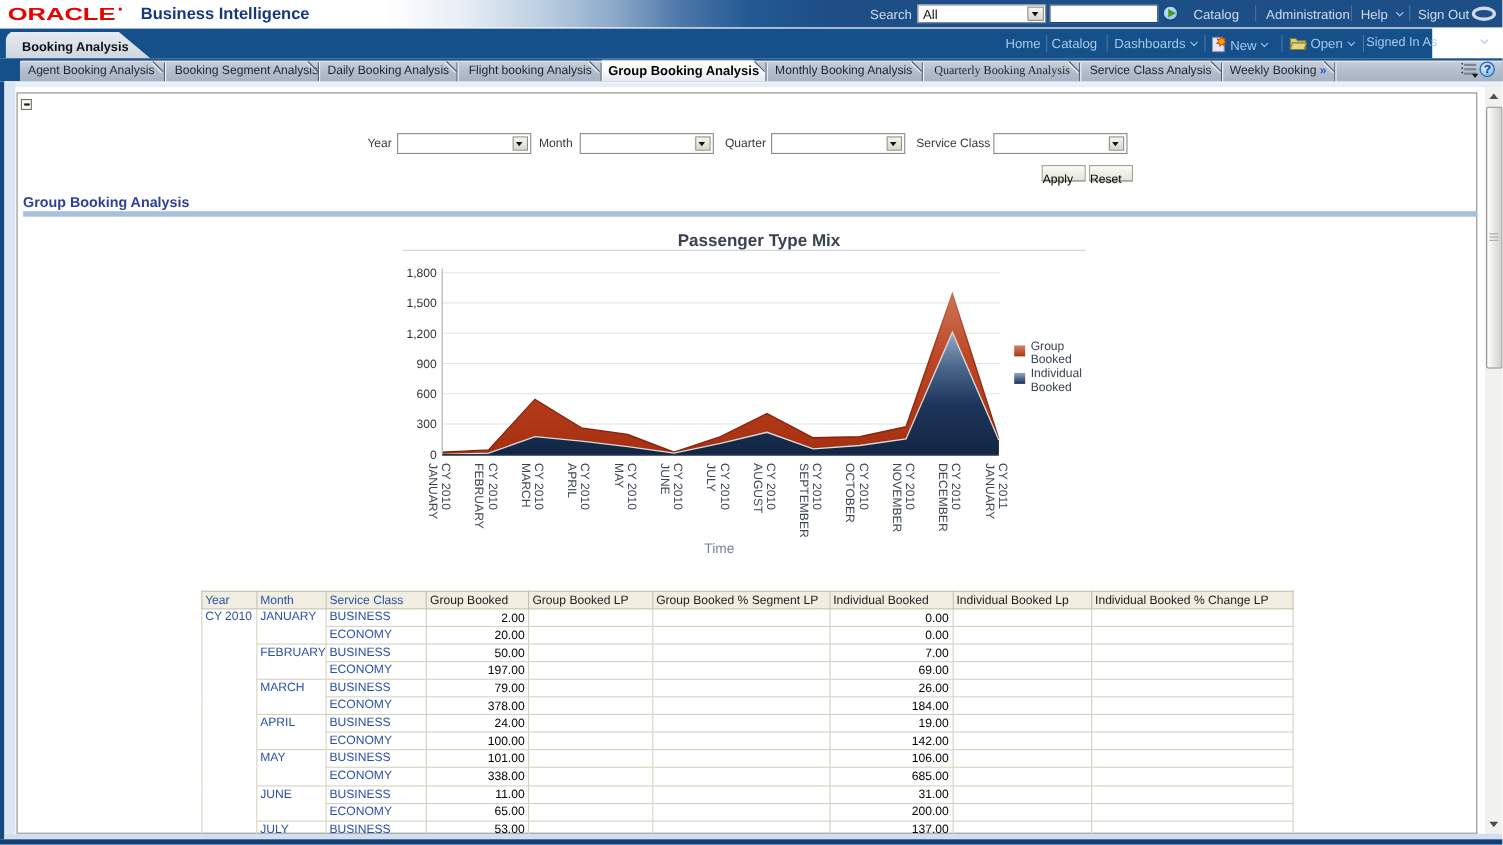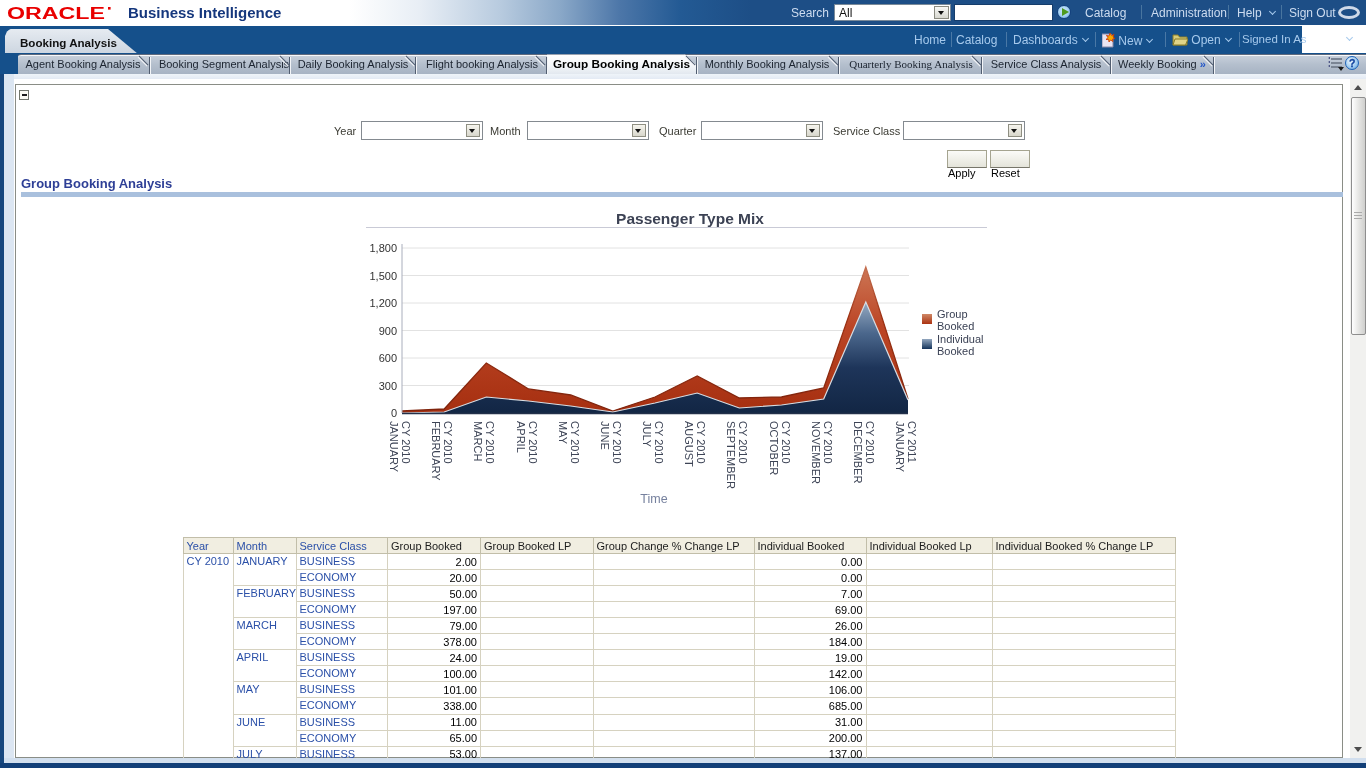--- a/index.html
+++ b/index.html
@@ -85,21 +85,21 @@
 #minusbox { left:19px; top:90px; width:9.5px; height:9.5px; background:#fbfbf2; border:1.2px solid #70756a; }
 #minusbox:after { content:""; position:absolute; left:1.5px; top:3px; width:5px; height:1.8px; background:#1c1c1c; }
 
 .flabel { position:absolute; top:125px; font-size:11px; color:#3b3b33; }
 .fsel { position:absolute; top:121px; width:122px; height:19px; background:#fff; border:1px solid #848a90; }
 .fsel .selbtn { top:2px; right:2px; width:14px; height:13px; border:1px solid #8f8f82;
   background:linear-gradient(#f6f5ee,#d8d7cc); }
 .fsel .selbtn:after { left:2px; top:4px; }
 
 .btn { position:absolute; top:150px; height:15px; font-size:11px; color:#000; text-align:left;
-  background:linear-gradient(#fbfbf8,#e4e4da); border:1px solid #a5a490; border-bottom-color:#77766a; padding-top:16px; }
+  background:linear-gradient(#fbfbf8,#e4e4da); border:1px solid #a5a490; border-bottom-color:#77766a; padding-top:6px; }
 
 #sectitle { left:21px; top:176px; font-size:13px; font-weight:bold; color:#2e3f96; }
 #secline { left:21px; top:192px; width:1322px; height:5px; background:#a9c0dd; }
 
 
 #dtable { position:absolute; left:182.5px; top:537px; width:992px; border-collapse:collapse; table-layout:fixed; font-size:11px; }
 #dtable td, #dtable th { border:1px solid #d6d2c0; padding:0 3px; height:16.05px; font-weight:normal;
   white-space:nowrap; overflow:hidden; }
 #dtable th { background:#f1eee1; text-align:left; border-color:#c2bea9; }
 #dtable .hb { color:#2b50a8; }
@@ -381,21 +381,21 @@
         <col style="width:126px;">
         <col style="width:183px;">
     </colgroup>
     <tbody>
         <tr>
       <th class="hb">Year</th>
           <th class="hb">Month</th>
           <th class="hb">Service Class</th>
       <th class="hk">Group Booked</th>
           <th class="hk">Group Booked LP</th>
-          <th class="hk">Group Change % Change LP</th>
+          <th class="hk">Group Booked % Segment LP</th>
       <th class="hk">Individual Booked</th>
           <th class="hk">Individual Booked Lp</th>
           <th class="hk">Individual Booked % Change LP</th>
     </tr>
     </tbody>
       <tbody id="tbody">
     <tr>
           <td class="dim" rowspan="13">CY 2010</td>
           <td class="dim" rowspan="2">JANUARY</td>
           <td class="dim">BUSINESS</td>

